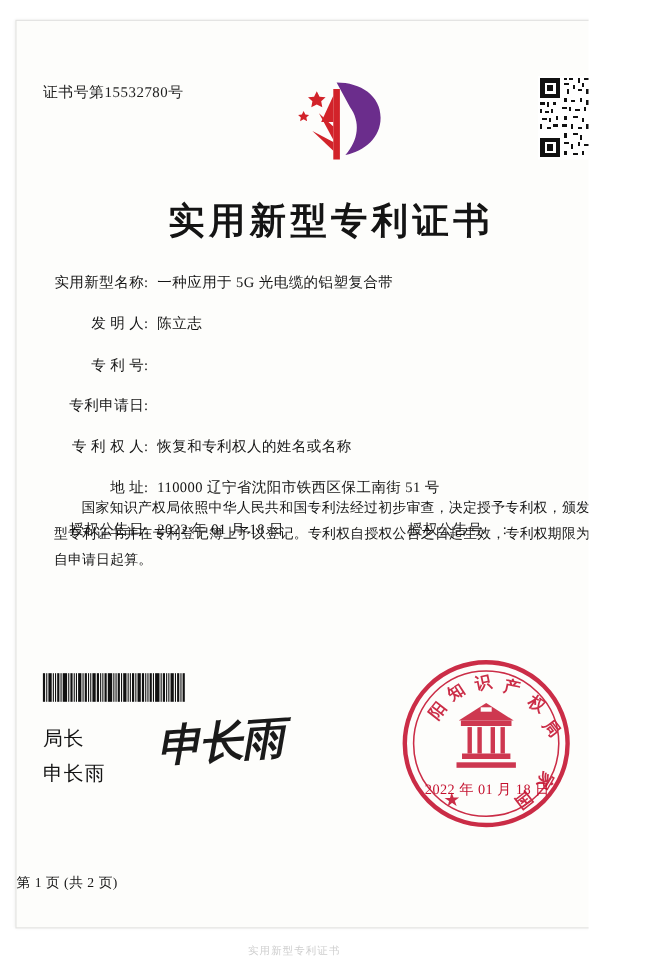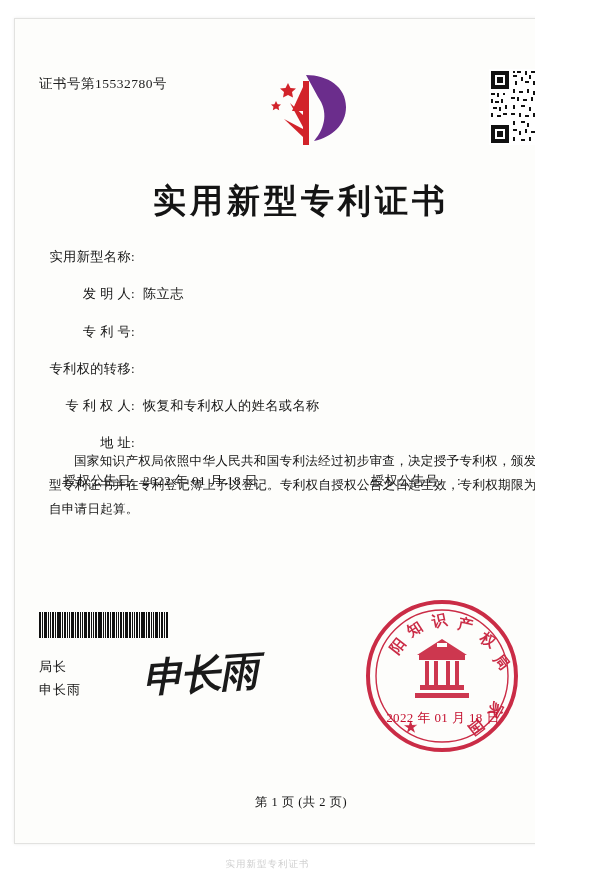--- a/index.html
+++ b/index.html
@@ -140,21 +140,21 @@
     display: block;
     background: #111;
     height: 100%;
     margin-right: 1px;
   }
   
   .sig-label {
     position: absolute;
     left: 24px;
     top: 637px;
-    font-size: 13px;
+    font-size: 18px;
     color: #151515;
     letter-spacing: 1px;
     line-height: 1.75;
   }
   .sig-script {
     position: absolute;
     left: 128px;
     top: 628px;
     font-size: 40px;
     color: #1a1a1a;
@@ -182,21 +182,20 @@
     font-size: 13px;
     color: #c4102e;
     letter-spacing: 0.4px;
   }
   
   .page-num {
     position: absolute;
     left: 0;
     right: 0;
     top: 775px;
-    text-align: center;
     font-size: 12.4px;
     color: #151515;
     letter-spacing: 0.5px;
   }
   .bottom-faint {
     position: absolute;
     left: 0;
     right: 0;
     top: 858px;
     text-align: center;
@@ -318,42 +317,44 @@
         </g>
       </svg>
     </div>
 
     <div class="doc-title">实用新型专利证书</div>
 
     <div class="fields">
       <div class="frow">
         <span class="flabel">实用新型名称</span>
         <span class="fcolon">:</span>
+        <span class="fvalue">一种应用于 5G 光电缆的铝塑复合带</span>
       </div>
       <div class="frow">
         <span class="flabel">发 明 人</span>
         <span class="fcolon">:</span>
         <span class="fvalue">陈立志</span>
       </div>
       <div class="frow">
         <span class="flabel">专 利 号</span>
         <span class="fcolon">:</span>
       </div>
       <div class="frow">
-        <span class="flabel">专利权的转移</span>
+        <span class="flabel">专利申请日</span>
         <span class="fcolon">:</span>
       </div>
       <div class="frow">
         <span class="flabel">专 利 权 人</span>
         <span class="fcolon">:</span>
         <span class="fvalue">恢复和专利权人的姓名或名称</span>
       </div>
       <div class="frow">
         <span class="flabel">地 址</span>
         <span class="fcolon">:</span>
+        <span class="fvalue">110000 辽宁省沈阳市铁西区保工南街 51 号</span>
       </div>
       <div class="frow double">
         <span class="flabel">授权公告日</span>
         <span class="fcolon">:</span>
         <span class="fvalue">2022 年 01 月 18 日</span>
         <span class="flabel2">授权公告号</span>
         <span class="fcolon">:</span>
       </div>
     </div>
 

